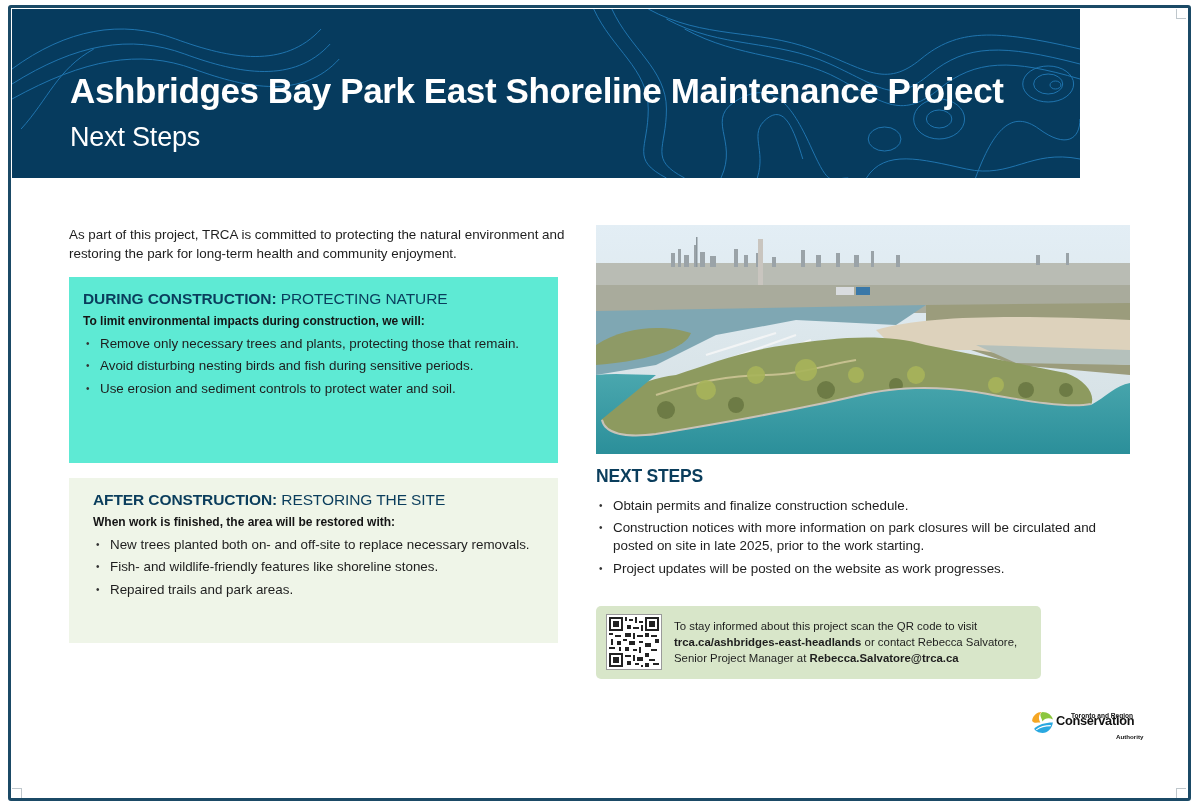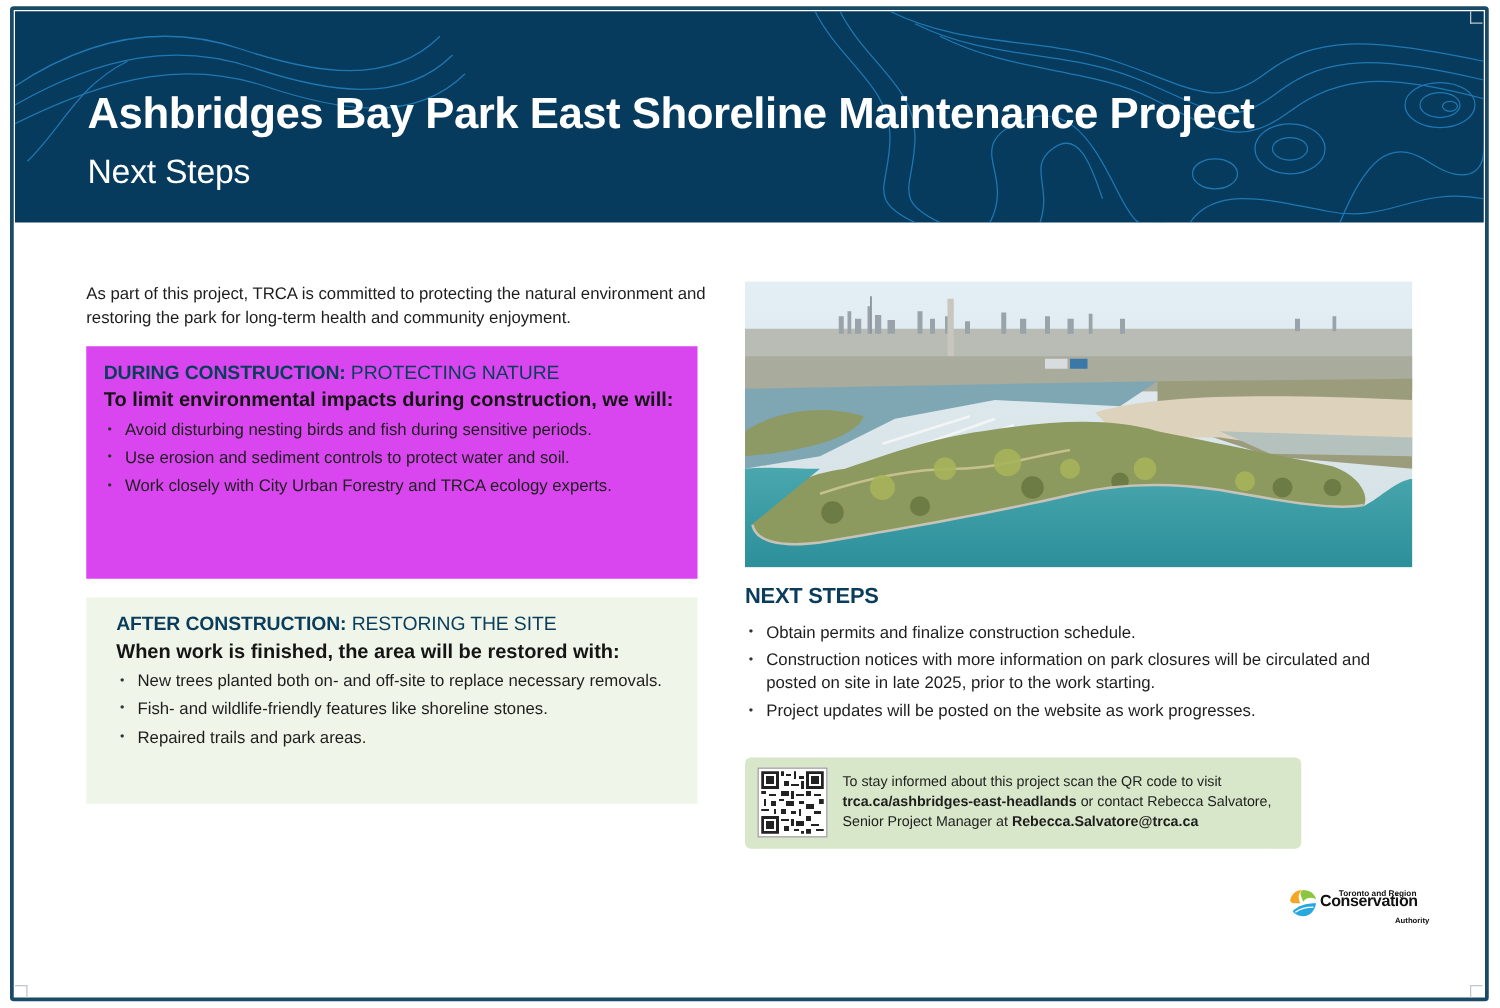--- a/index.html
+++ b/index.html
@@ -5,45 +5,45 @@
   * { box-sizing: border-box; margin: 0; padding: 0; }
   html, body { width: 1200px; height: 806px; background: #ffffff; overflow: hidden; }
   body { font-family: "Liberation Sans", "DejaVu Sans", sans-serif; color: #1e1e1e; position: relative; }
 
   .frame {
     position: absolute; left: 8px; top: 5px; width: 1183px; height: 796px;
     border: 3px solid #1b4a66; border-radius: 3px; background: #ffffff;
   }
 
   .header {
-    position: absolute; left: 12px; top: 9px; width: 1175px; height: 169px;
+    position: absolute; left: 12px; top: 9px; width: 1068px; height: 169px;
     background: #063b5e; overflow: hidden;
   }
   .header svg.topo { position: absolute; left: 0; top: 0; width: 100%; height: 100%; }
   .header .title {
     position: absolute; left: 58px; top: 62px;
     font-size: 35px; font-weight: bold; color: #ffffff; letter-spacing: -0.4px; white-space: nowrap;
   }
   .header .subtitle {
     position: absolute; left: 58px; top: 113px;
     font-size: 27px; color: #ffffff; letter-spacing: -0.2px; white-space: nowrap;
   }
 
   .intro {
     position: absolute; left: 69px; top: 225px; width: 510px;
     font-size: 13.4px; line-height: 19px; color: #1e1e1e;
   }
 
   .box { position: absolute; left: 69px; width: 489px; padding: 12px 14px 10px 14px; }
-  .box.during { top: 277px; height: 186px; background: #d946ef; }
+  .box.during { top: 277px; height: 186px; background: #5eead4; }
   .box.after  { top: 478px; height: 165px; background: #eff5e8; padding-left: 24px; }
 
   .box .heading { font-size: 15.5px; color: #0a3d5c; line-height: 20px; letter-spacing: -0.1px; white-space: nowrap; }
   .box .heading b { font-weight: bold; }
-  .box .lead { font-size: 16px; font-weight: bold; color: #151515; margin-top: 3px; line-height: 18px; white-space: nowrap; }
+  .box .lead { font-size: 12px; font-weight: bold; color: #151515; margin-top: 3px; line-height: 18px; white-space: nowrap; }
   .box ul, .next ul { list-style: none; margin-top: 5px; }
   .box li, .next li {
     position: relative; padding-left: 17px; font-size: 13.4px; line-height: 18px; margin-bottom: 4.4px; color: #1e1e1e;
   }
   .box li::before, .next li::before {
     content: "•"; position: absolute; left: 3px; top: 0; font-size: 10px; color: #333;
   }
 
   .photo {
     position: absolute; left: 596px; top: 225px; width: 534px; height: 229px; overflow: hidden;
@@ -109,23 +109,23 @@
   <div class="title">Ashbridges Bay Park East Shoreline Maintenance Project</div>
   <div class="subtitle">Next Steps</div>
 </div>
 
 <div class="intro">As part of this project, TRCA is committed to protecting the natural environment and restoring the park for long-term health and community enjoyment.</div>
 
 <div class="box during">
   <div class="heading"><b>DURING CONSTRUCTION:</b><span> PROTECTING NATURE</span></div>
   <div class="lead">To limit environmental impacts during construction, we will:</div>
   <ul>
+    <li>Remove only necessary trees and plants, protecting those that remain.</li>
     <li>Avoid disturbing nesting birds and fish during sensitive periods.</li>
     <li>Use erosion and sediment controls to protect water and soil.</li>
-    <li>Work closely with City Urban Forestry and TRCA ecology experts.</li>
   </ul>
 </div>
 
 <div class="box after">
   <div class="heading"><b>AFTER CONSTRUCTION:</b><span> RESTORING THE SITE</span></div>
   <div class="lead">When work is finished, the area will be restored with:</div>
   <ul>
     <li>New trees planted both on- and off-site to replace necessary removals.</li>
     <li>Fish- and wildlife-friendly features like shoreline stones.</li>
     <li>Repaired trails and park areas.</li>

